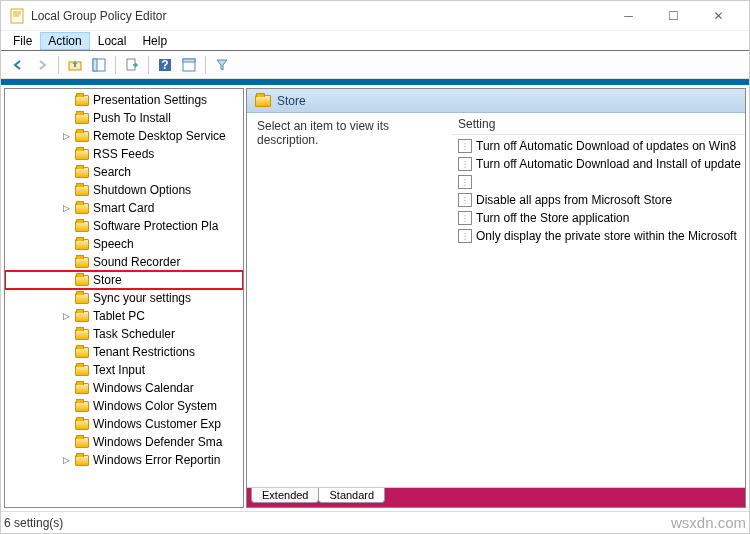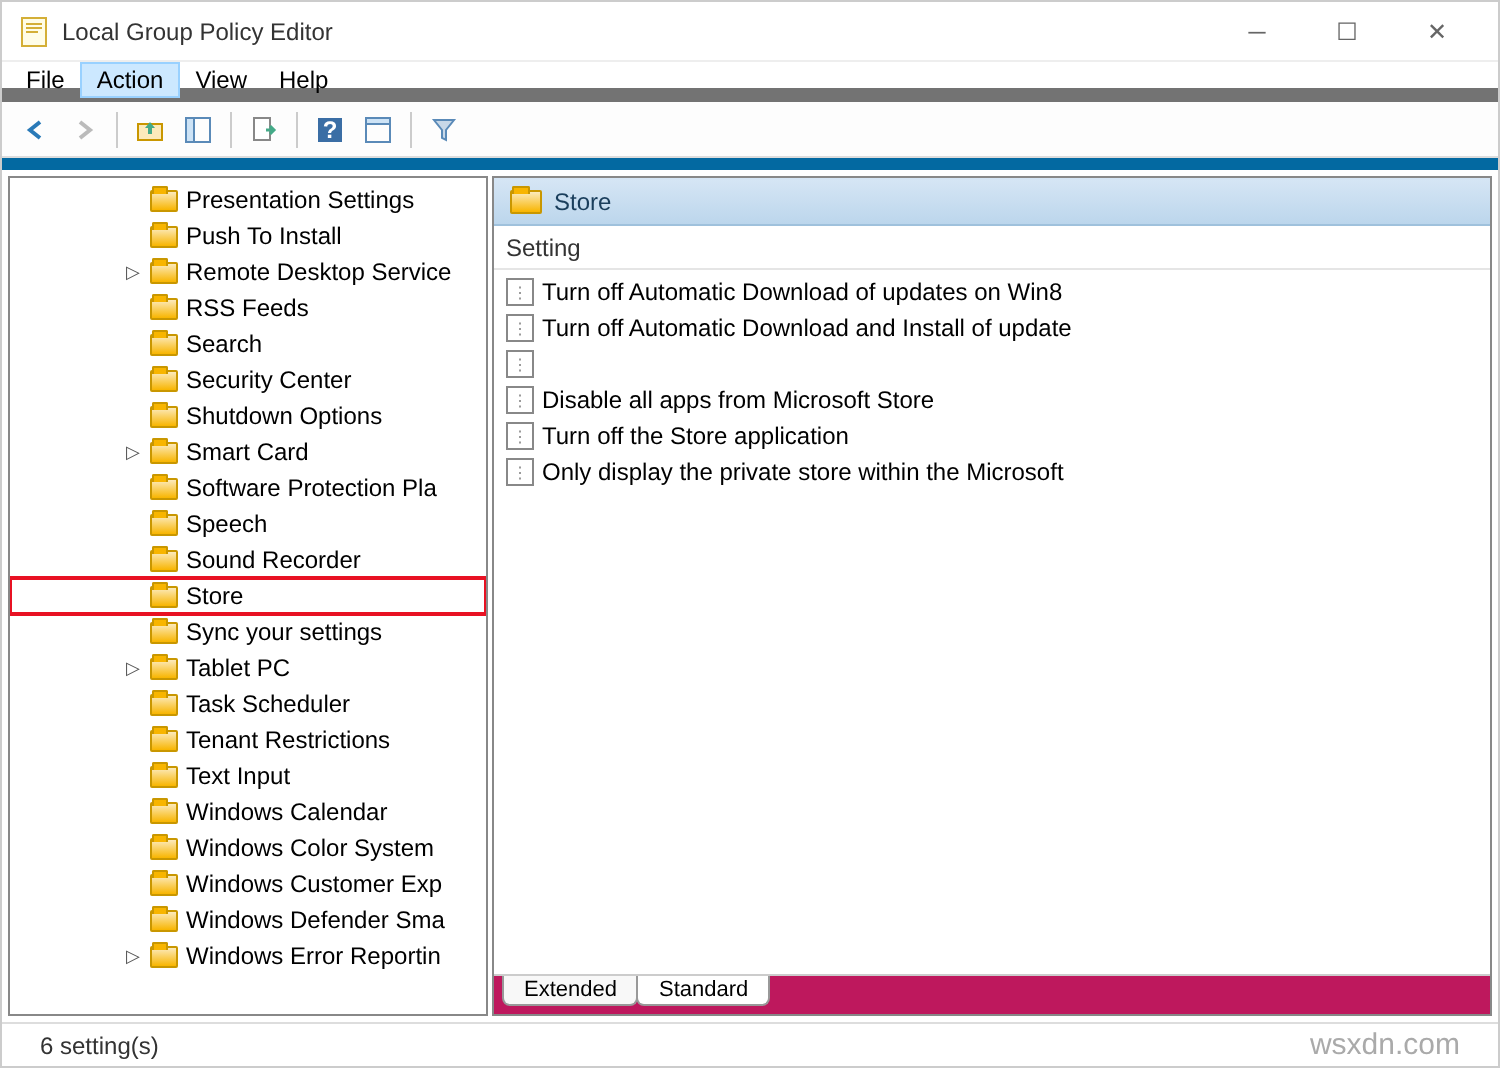--- a/index.html
+++ b/index.html
@@ -6,21 +6,21 @@
     body { background: #fff; width: 750px; height: 534px; overflow: hidden; display: flex; flex-direction: column; border: 1px solid #ccc; }
     
     
     .titlebar { height: 30px; display: flex; align-items: center; padding: 0 8px; border-bottom: 1px solid #eee; justify-content: flex-end; }
     .titlebar .app-icon { width: 16px; height: 16px; margin-right: 6px; }
     .titlebar .title { color: #333; flex: 1; }
     .window-controls { display: flex; gap: 0; }
     .window-controls div { width: 45px; height: 30px; display: flex; align-items: center; justify-content: center; color: #666; }
     
     
-    .menubar { height: 20px; display: flex; align-items: flex-start; padding: 0 4px; border-bottom: 7px solid #737373; }
+    .menubar { height: 20px; display: flex; align-items: center; padding: 0 4px; border-bottom: 1px solid #737373; }
     .menubar span { padding: 2px 8px; color: #000; }
     .menubar span.sel { background: #cce8ff; border: 1px solid #99d1ff; padding: 1px 7px; }
     
     
     .toolbar { height: 28px; display: flex; align-items: center; padding: 0 6px; gap: 2px; border-bottom: 1px solid #ddd; background: #fdfdfd; }
     .toolbar .tb-btn { width: 22px; height: 22px; display: flex; align-items: center; justify-content: center; border: 1px solid transparent; }
     .toolbar .sep { width: 1px; height: 18px; background: #ccc; margin: 0 3px; }
     
     
     .main { flex: 1; display: flex; overflow: hidden; border-top: 6px solid #0369a1; }
@@ -47,21 +47,21 @@
     .rp-items { flex: 1; overflow-y: auto; overflow-x: scroll; padding: 2px 0; white-space: nowrap; }
     .setting-item { display: flex; align-items: center; height: 18px; padding: 0 6px; }
     .setting-ic { width: 14px; height: 14px; border: 1px solid #888; background: #fff; margin-right: 4px; display: flex; align-items: center; justify-content: center; font-size: 8px; color: #888; flex-shrink: 0; }
     
     
     .rp-tabs { height: 20px; display: flex; align-items: flex-start; padding-left: 4px; background: #be185d; border-top: 1px solid #ccc; position: relative; }
     .rp-tabs .tab { padding: 1px 10px; border: 1px solid #999; border-top: none; background: #f8f8f8; border-radius: 0 0 4px 4px; margin-right: -1px; font-size: 11px; }
     .rp-tabs .tab.active { background: #fff; position: relative; z-index: 1; }
     
     
-    .statusbar { height: 22px; border-top: 1px solid #ddd; display: flex; align-items: center; padding: 0 19px; color: #333; justify-content: space-between; }
+    .statusbar { height: 22px; border-top: 1px solid #ddd; display: flex; align-items: center; padding: 0 3px; color: #333; justify-content: space-between; }
     .statusbar .wm { color: #aaa; font-size: 15px; }
     
     
     ::-webkit-scrollbar { width: 16px; height: 16px; }
     ::-webkit-scrollbar-track { background: #f0f0f0; }
     ::-webkit-scrollbar-thumb { background: #c1c1c1; border: 1px solid #a8a8a8; }
     ::-webkit-scrollbar-button { background: #f0f0f0; border: 1px solid #ccc; height: 16px; width: 16px; }
   </style>
 </head>
 <body>
@@ -77,21 +77,21 @@
   <div class="window-controls">
     <div>─</div>
     <div>☐</div>
     <div class="close">✕</div>
   </div>
 </div>
 
 <div class="menubar">
   <span>File</span>
   <span class="sel">Action</span>
-  <span>View</span>
+  <span>Local</span>
   <span>Help</span>
 </div>
 
 <div class="toolbar">
   <div class="tb-btn">
       <svg width="14" height="14" viewBox="0 0 14 14">
         <path d="M9 3 L4 7 L9 11" fill="none" stroke="#2a7ab8" stroke-width="2"></path>
       </svg>
     </div>
   <div class="tb-btn">
@@ -157,24 +157,20 @@
             <div class="folder-ic"></div>
             <span>Remote Desktop Service</span>
           </div>
           <div class="tree-item">
             <div class="folder-ic"></div>
             <span>RSS Feeds</span>
           </div>
           <div class="tree-item">
             <div class="folder-ic"></div>
             <span>Search</span>
-          </div>
-          <div class="tree-item">
-            <div class="folder-ic"></div>
-            <span>Security Center</span>
           </div>
           <div class="tree-item">
             <div class="folder-ic"></div>
             <span>Shutdown Options</span>
           </div>
           <div class="tree-item expandable">
             <div class="folder-ic"></div>
             <span>Smart Card</span>
           </div>
           <div class="tree-item">
@@ -236,20 +232,21 @@
         </div>
     </div>
   </div>
 
   <div class="right-pane">
     <div class="rp-header">
       <div class="folder-ic"></div>
       <span>Store</span>
     </div>
     <div class="rp-body">
+      <div class="rp-desc">Select an item to view its description.</div>
       <div class="rp-list">
         <div class="rp-list-header">Setting</div>
         <div class="rp-items" id="settings">
             <div class="setting-item">
               <div class="setting-ic">⋮</div>
               <span>Turn off Automatic Download of updates on Win8</span>
             </div>
             <div class="setting-item">
               <div class="setting-ic">⋮</div>
               <span>Turn off Automatic Download and Install of update</span>

